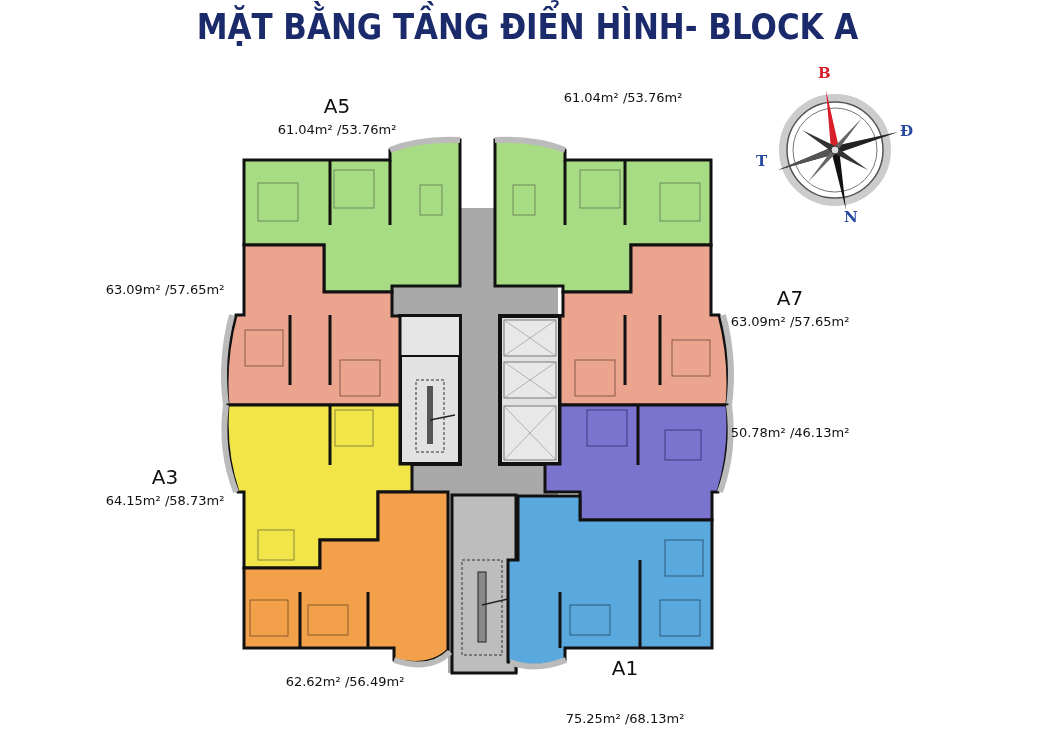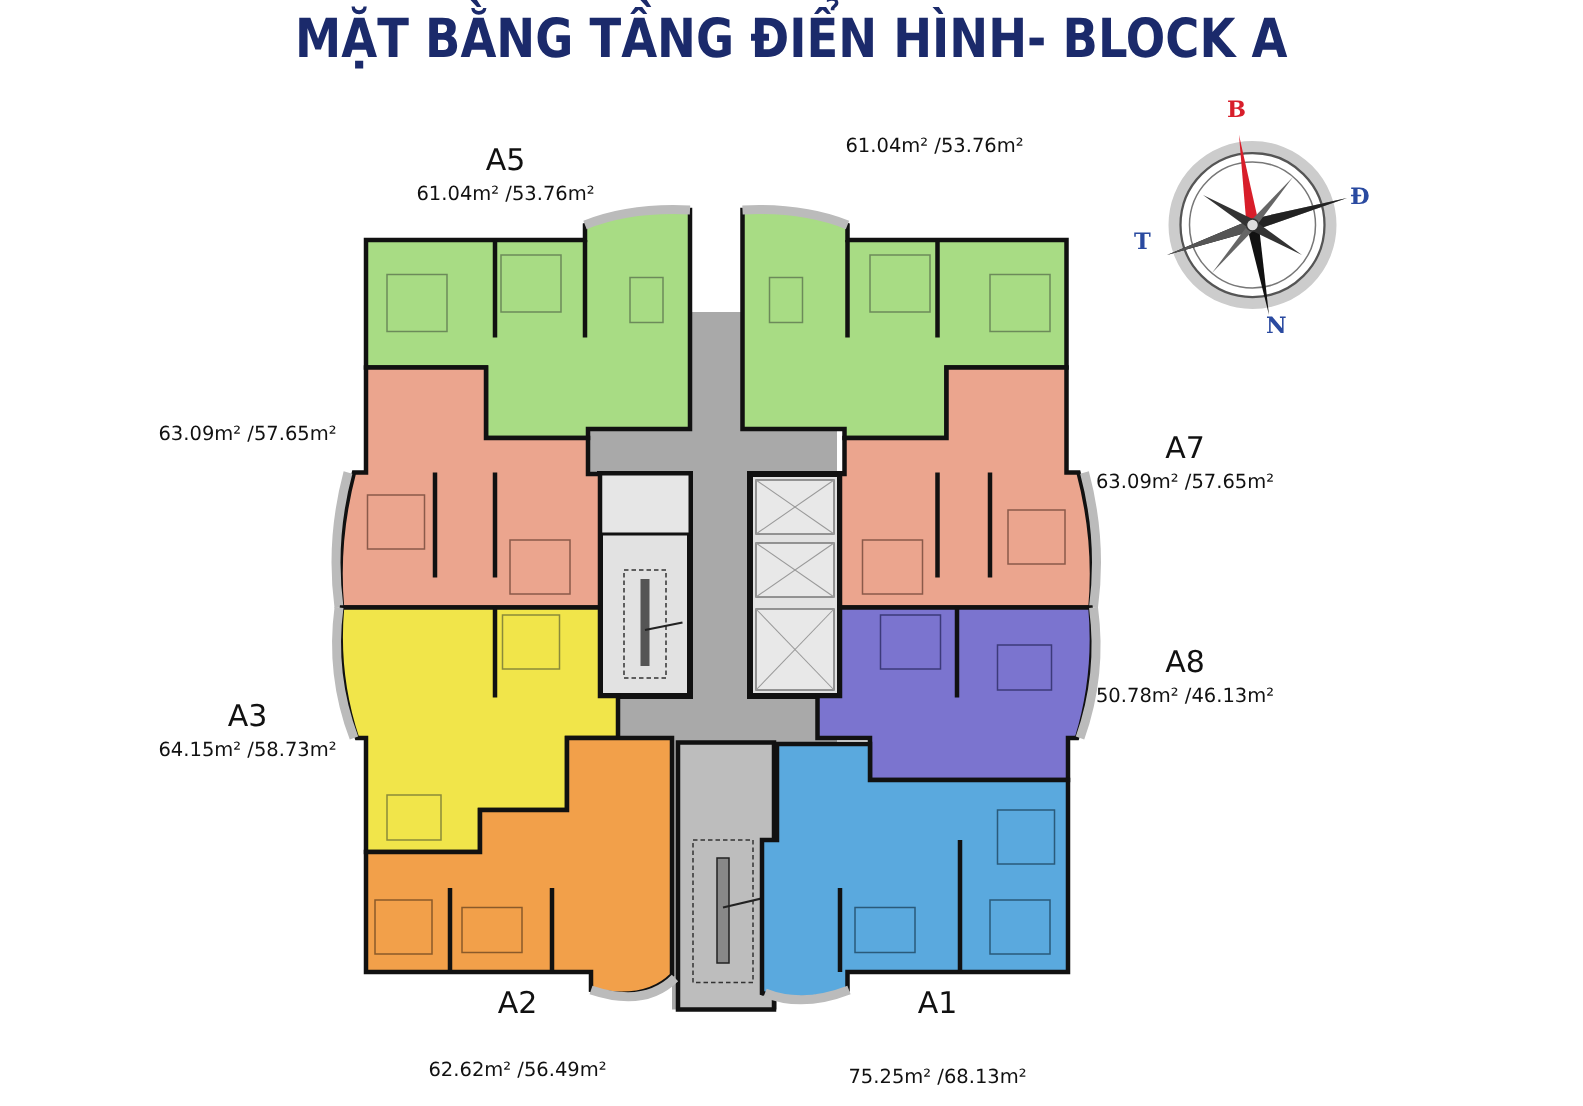--- a/index.html
+++ b/index.html
@@ -146,25 +146,23 @@
 </div>
 <div class="unit-label" style="left:100px; top:425px; width:130px;margin-top:36px;">
   <div class="unit-name">A3</div>
   <div class="unit-area"><span>64.15m²</span> <span class="net">/58.73m²</span></div>
 </div>
 <div class="unit-label" style="left:725px; top:282px; width:130px;">
   <div class="unit-name">A7</div>
   <div class="unit-area"><span>63.09m²</span> <span class="net">/57.65m²</span></div>
 </div>
 <div class="unit-label" style="left:725px; top:425px; width:130px;">
-  <div class="unit-name">A8</div>
   <div class="unit-area"><span>50.78m²</span> <span class="net">/46.13m²</span></div>
 </div>
 <div class="unit-label" style="left:280px; top:652px; width:130px;">
-  <div class="unit-name">A2</div>
   <div class="unit-area" style="margin-top:22px;"><span>62.62m²</span> <span class="net">/56.49m²</span></div>
 </div>
 <div class="unit-label" style="left:560px; top:652px; width:130px;">
   <div class="unit-name">A1</div>
   <div class="unit-area" style="margin-top:27px;"><span>75.25m²</span> <span class="net">/68.13m²</span></div>
 </div>
 
 <div class="compass">
   <svg width="160" height="170" viewBox="0 0 160 170">
     <circle cx="85" cy="90" r="52" fill="none" stroke="#ccc" stroke-width="8"></circle>

